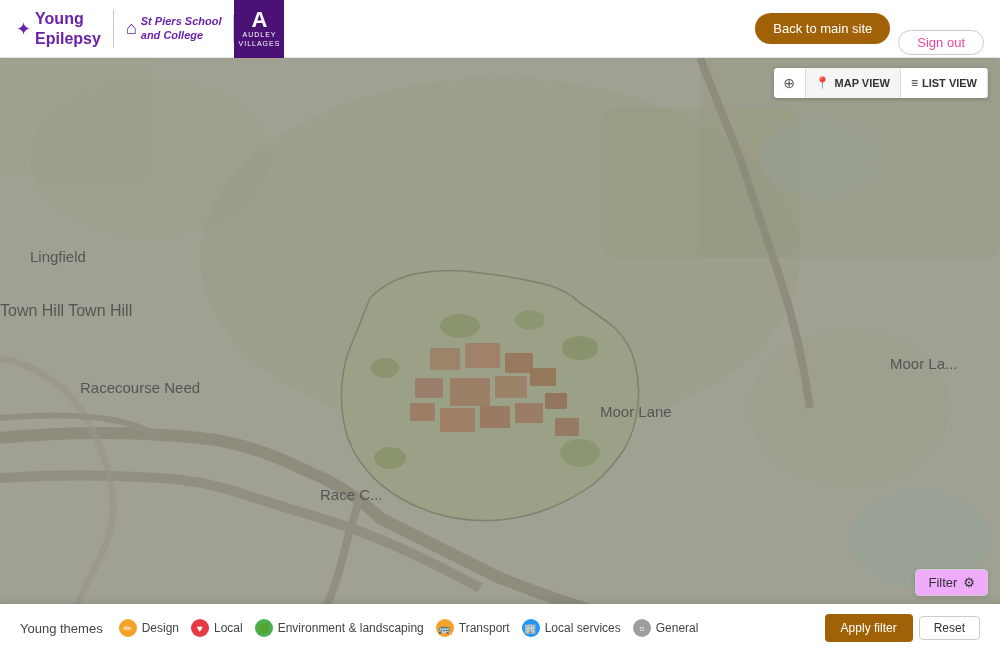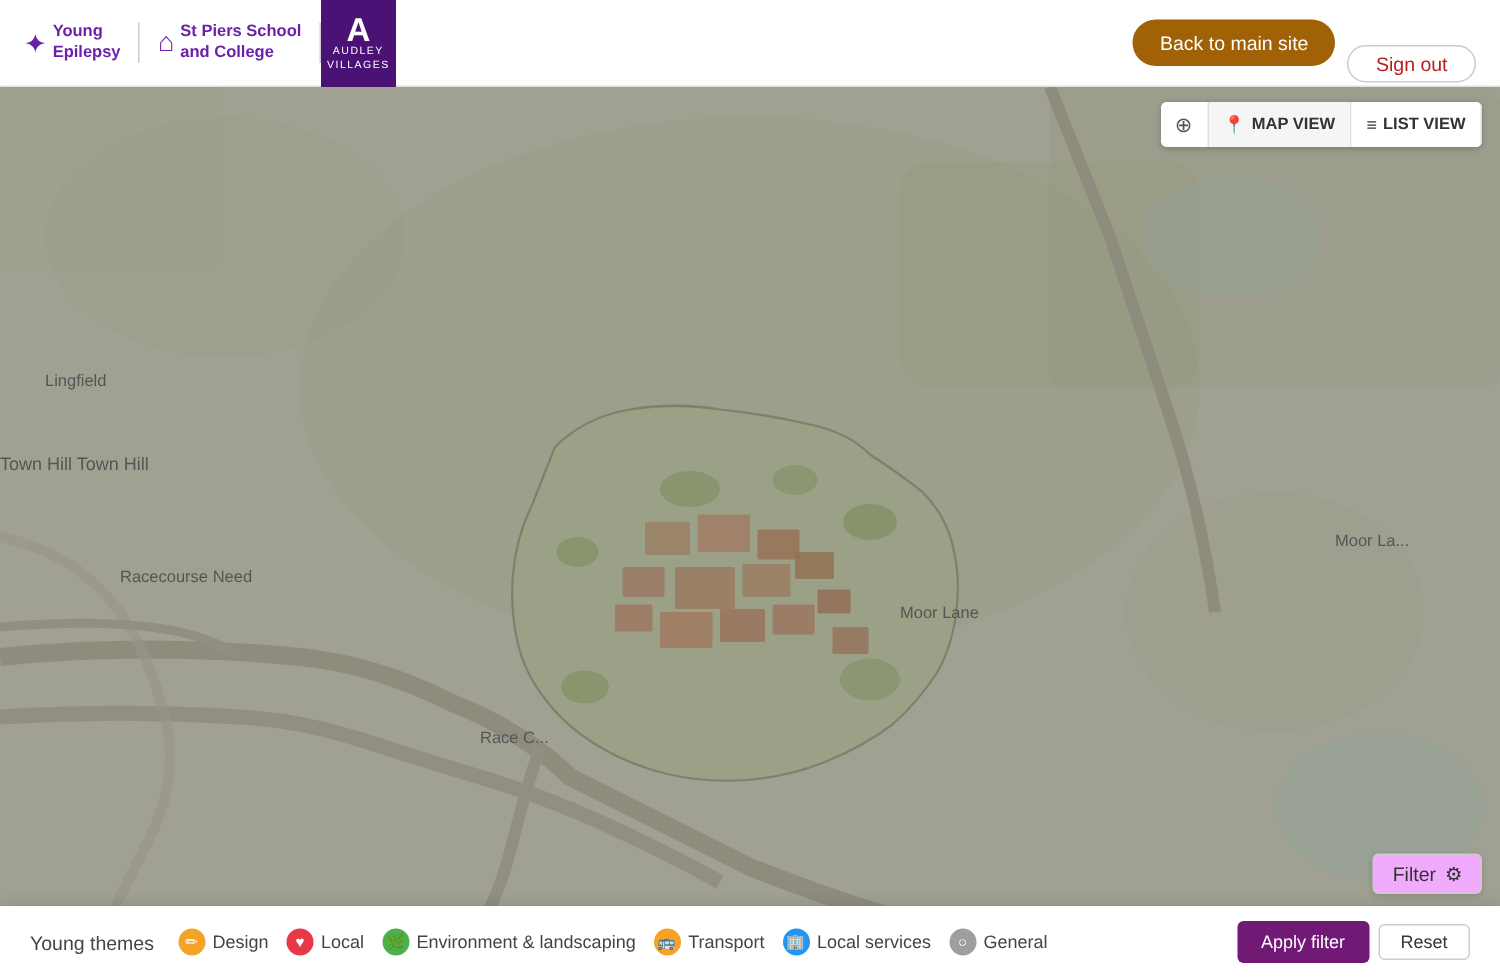--- a/index.html
+++ b/index.html
@@ -28,21 +28,21 @@
       align-items: center;
       gap: 4px;
       padding-right: 12px;
       border-right: 1px solid #ccc;
     }
     .logo-ye .star-icon {
       color: #6b21a8;
       font-size: 18px;
     }
     .logo-ye .ye-text {
-      font-size: 11px;
+      font-size: 16px;
       color: #6b21a8;
       font-weight: bold;
       line-height: 1.2;
     }
     .logo-sp {
       display: flex;
       align-items: center;
       gap: 4px;
       padding-left: 12px;
       padding-right: 12px;
@@ -89,21 +89,21 @@
       color: #fff;
       border: none;
       border-radius: 20px;
       padding: 8px 18px;
       font-size: 13px;
       cursor: pointer;
       font-weight: 500;
     }
     .btn-sign-out {
       background: #fff;
-      color: #b91c1c;
+      color: #ec4899;
       border: 1px solid #ccc;
       border-radius: 20px;
       padding: 4px 18px;
       font-size: 13px;
       cursor: pointer;
       font-weight: 500;
       margin-top: 28px;
     }
 
     
@@ -180,21 +180,21 @@
       background: #f5f5f5;
     }
     .map-toggle-btn .toggle-icon {
       font-size: 12px;
     }
 
     
     .map-label {
       position: absolute;
       z-index: 2;
-      font-size: 11px;
+      font-size: 15px;
       color: #555;
       font-weight: 500;
       pointer-events: none;
     }
 
     
     #filter-bar {
       position: absolute;
       bottom: 0;
       left: 0; right: 0;
@@ -236,21 +236,21 @@
       font-size: 10px;
       color: #fff;
       flex-shrink: 0;
     }
     #filter-actions {
       display: flex;
       align-items: center;
       gap: 6px;
     }
     .btn-apply {
-      background: #701a75;
+      background: #a16207;
       color: #fff;
       border: none;
       border-radius: 4px;
       padding: 7px 16px;
       font-size: 12px;
       cursor: pointer;
       font-weight: 500;
     }
     .btn-reset {
       background: #fff;
@@ -292,21 +292,21 @@
 
 <div id="header">
   <div id="logo-area">
     <div class="logo-ye">
       <span class="star-icon">✦</span>
       <span class="ye-text" style="white-space:pre;">Young
 Epilepsy</span>
     </div>
     <div class="logo-sp">
       <span class="sp-icon">⌂</span>
-      <span class="sp-text" style="white-space:pre;">St Piers School
+      <span class="sp-text" style="white-space:pre;font-style:italic;">St Piers School
 and College</span>
     </div>
     <div class="logo-av">
       <span class="av-letter">A</span>
       <span class="av-sub" style="white-space:pre;text-align:center;">AUDLEY
 VILLAGES</span>
     </div>
   </div>
   <div id="header-actions">
     <button class="btn-back-main">Back to main site</button>
@@ -363,21 +363,21 @@
       <ellipse cx="580" cy="290" rx="18" ry="12" fill="#90ac64" opacity="0.6"></ellipse>
       <ellipse cx="385" cy="310" rx="14" ry="10" fill="#94b068" opacity="0.6"></ellipse>
       <ellipse cx="580" cy="395" rx="20" ry="14" fill="#98b470" opacity="0.6"></ellipse>
       <ellipse cx="390" cy="400" rx="16" ry="11" fill="#94b068" opacity="0.6"></ellipse>
     </svg>
   </div>
 
   <div class="map-overlay"></div>
 
   <div class="map-label" style="left:3%;top:32%;">Lingfield</div>
-  <div class="map-label" style="left:0%;top:41%;font-size:12px;">Town Hill  Town Hill</div>
+  <div class="map-label" style="left:0%;top:41%;font-size:16px;">Town Hill  Town Hill</div>
   <div class="map-label" style="left:8%;top:54%;">Racecourse Need</div>
   <div class="map-label" style="left:60%;top:58%;">Moor Lane</div>
   <div class="map-label" style="left:32%;top:72%;">Race C...</div>
   <div class="map-label" style="left:89%;top:50%;">Moor La...</div>
 
   <div id="map-toggle">
     <div class="map-toggle-loc">⊕</div>
     <div class="map-toggle-btn active">
       <span class="toggle-icon">📍</span>
       <span>MAP VIEW</span>

